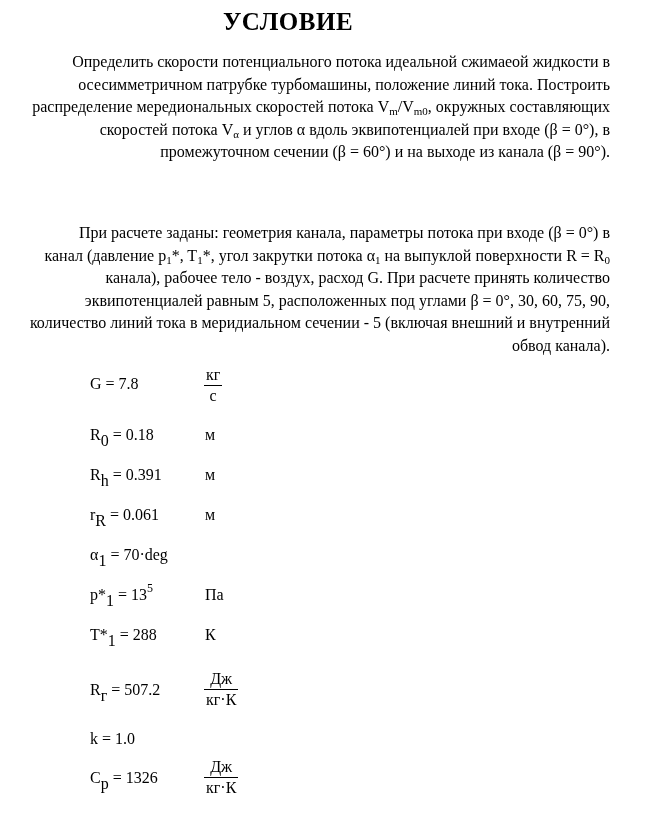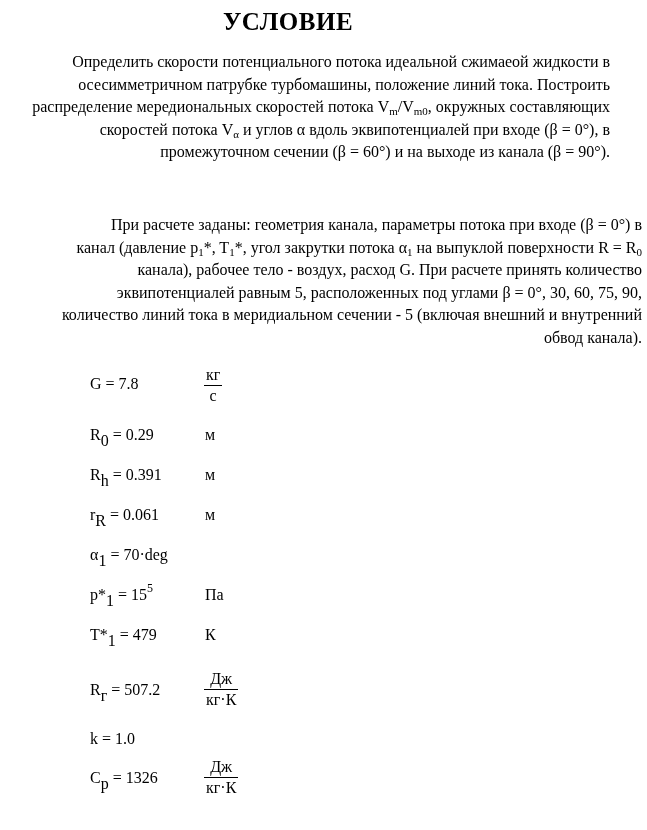--- a/index.html
+++ b/index.html
@@ -11,21 +11,21 @@
     .title {
       position: absolute; left: 0; top: 8px; width: 576px; text-align: center;
       font-size: 25px; font-weight: bold; letter-spacing: 0.5px;
     }
     .para {
       position: absolute; left: 20px; width: 590px;
       font-size: 16px; line-height: 22.5px; text-align: right;
     }
     .para .indent { display: inline-block; width: 48px; }
     .p1 { top: 51px; }
-    .p2 { top: 214px; margin-left: 32px; }
+    .p2 { top: 222px; }
     sub { font-size: 11px; vertical-align: -3px; line-height: 0; }
 
     .params { position: absolute; left: 68px; top: 0; }
     .param {
       position: absolute; left: 0; width: 250px; height: 40px;
       font-family: "Liberation Serif", "DejaVu Serif", serif; font-size: 16px;
     }
     .param .expr { position: absolute; left: 0; white-space: nowrap; margin-left: 22px; }
     .param .unit { position: absolute; left: 137px; white-space: nowrap; }
     .param .sub-s { font-size: 16px; position: relative; top: 6px; }
@@ -49,45 +49,45 @@
 
   <div class="param" style="top:375px">
     <span class="expr"><span>G</span><span> = 7.8</span></span>
     <span class="frac" style="top:-10px">
         <span class="num">кг</span>
         <span class="den">с</span>
       </span>
   </div>
 
   <div class="param" style="top:426px">
-    <span class="expr"><span>R</span><span class="sub-s">0</span><span> = 0.29</span></span>
+    <span class="expr"><span>R</span><span class="sub-s">0</span><span> = 0.18</span></span>
     <span class="unit">м</span>
   </div>
 
   <div class="param" style="top:466px">
     <span class="expr"><span>R</span><span class="sub-s">h</span><span> = 0.391</span></span>
     <span class="unit">м</span>
   </div>
 
   <div class="param" style="top:506px">
     <span class="expr"><span>r</span><span class="sub-s">R</span><span> = 0.061</span></span>
     <span class="unit">м</span>
   </div>
 
   <div class="param" style="top:546px">
     <span class="expr"><span>α</span><span class="sub-s">1</span><span> = 70·deg</span></span>
   </div>
 
   <div class="param" style="top:586px">
-    <span class="expr"><span>p*</span><span class="sub-s">1</span><span> = 15</span><span class="sup-s">5</span></span>
+    <span class="expr"><span>p*</span><span class="sub-s">1</span><span> = 13</span><span class="sup-s">5</span></span>
     <span class="unit">Па</span>
   </div>
 
   <div class="param" style="top:626px">
-    <span class="expr"><span>T*</span><span class="sub-s">1</span><span> = 479</span></span>
+    <span class="expr"><span>T*</span><span class="sub-s">1</span><span> = 288</span></span>
     <span class="unit">К</span>
   </div>
 
   <div class="param" style="top:681px">
     <span class="expr"><span>R</span><span class="sub-s">г</span><span> = 507.2</span></span>
     <span class="frac" style="top:-12px">
         <span class="num">Дж</span>
         <span class="den">кг·К</span>
       </span>
   </div>

